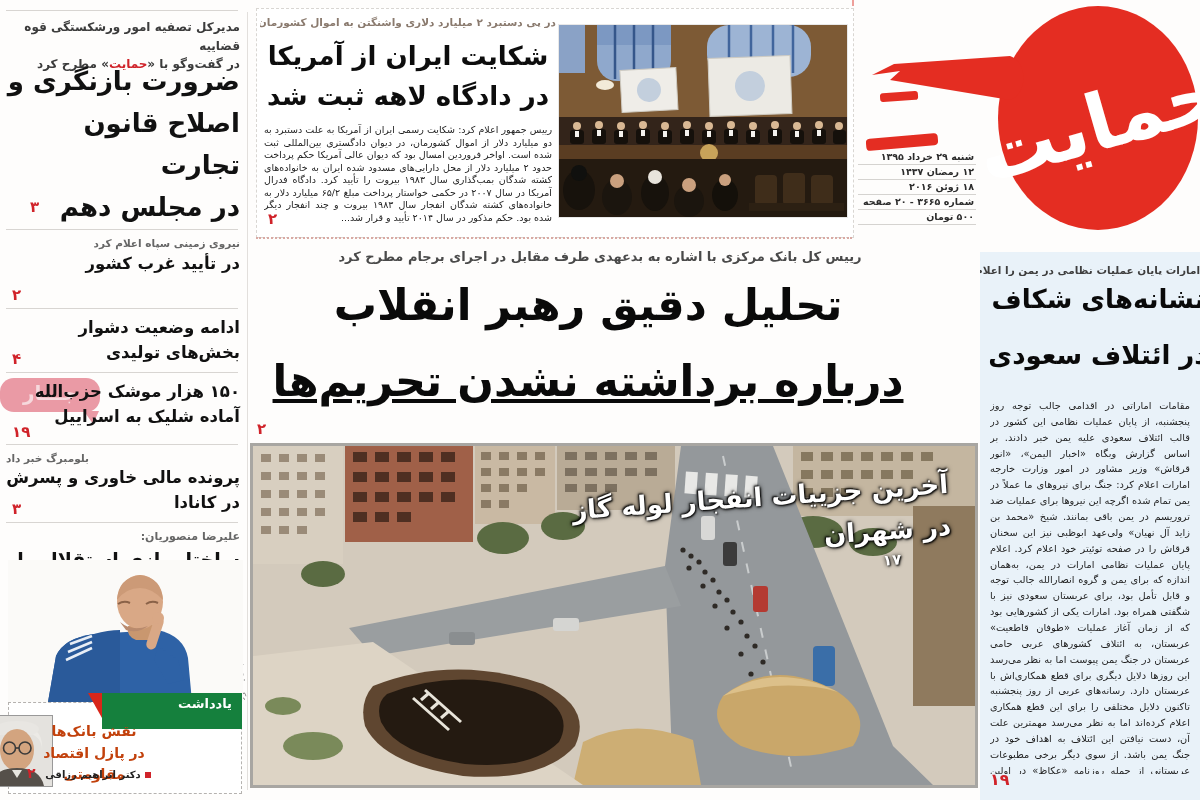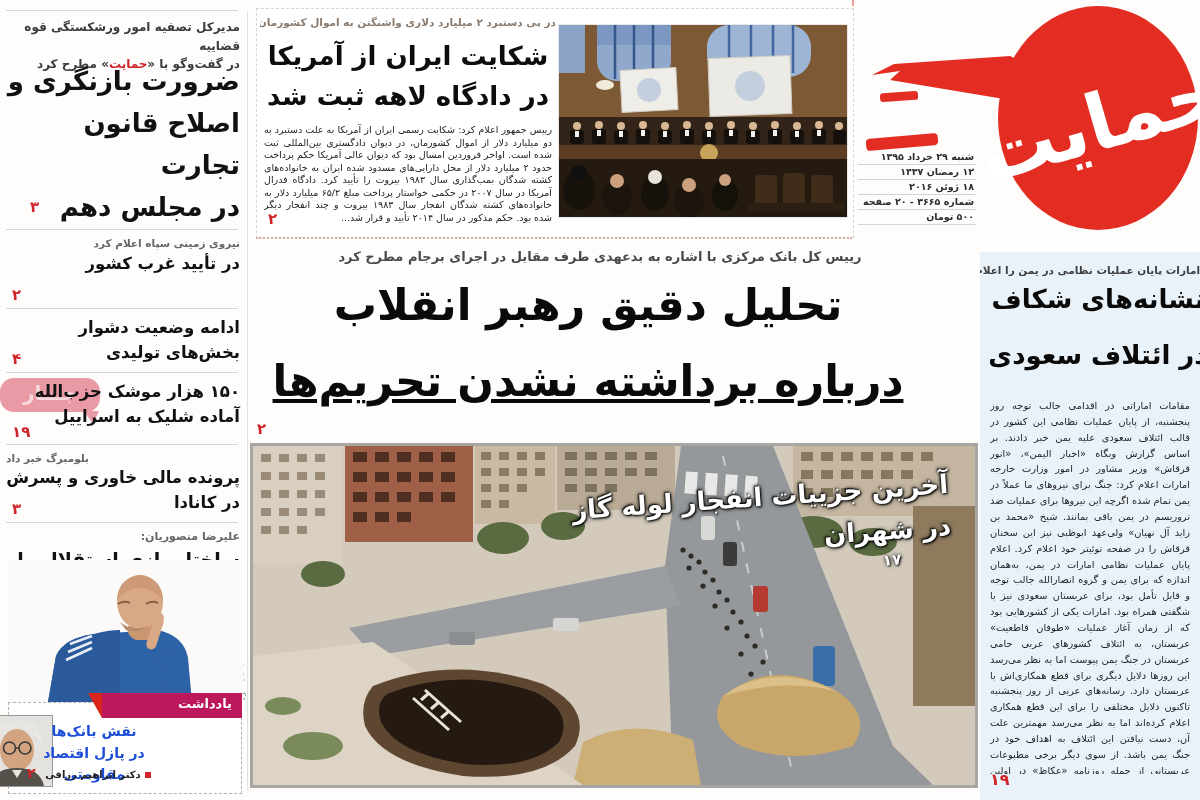--- a/index.html
+++ b/index.html
@@ -28,25 +28,25 @@
   .lc-p4{left:12px;top:423px;}
   .lc-kicker5{left:6px;top:452px;width:234px;font-size:10.5px;text-align:left;color:#666;font-weight:bold;}
   .lc-head5{left:4px;top:466px;width:236px;font-size:16.5px;line-height:1.5;text-align:right;}
   .lc-p5{left:12px;top:500px;}
   .lc-kicker6{left:6px;top:530px;width:234px;font-size:11px;text-align:right;color:#666;font-weight:bold;}
   .lc-head6{left:4px;top:545px;width:236px;font-size:19px;line-height:1.55;text-align:right;}
   .lc-p6{left:196px;top:601px;}
   .coach{left:8px;top:560px;}
   
   .notebox{left:8px;top:702px;width:232px;height:90px;border:1px dashed #b5b2af;background:#fff;}
-  .notetab{position:absolute;right:-1px;top:-10px;width:140px;height:25px;background:#be185d;text-align:center;}
+  .notetab{position:absolute;right:-1px;top:-10px;width:140px;height:36px;background:#15803d;text-align:center;}
   .notetab-label{position:absolute;right:10px;top:3px;color:#fff;font-size:13px;font-weight:bold;}
   .notetab-tail{position:absolute;right:139px;top:-10px;width:0;height:0;border-top:25px solid #d8261a;border-left:14px solid transparent;}
   .notephoto{position:absolute;right:188px;top:12px;width:70px;height:70px;border:1px solid #999;}
-  .notehead{position:absolute;right:72px;top:18px;width:150px;font-size:14px;font-weight:900;line-height:1.55;text-align:center;color:#1d4ed8;}
+  .notehead{position:absolute;right:72px;top:18px;width:150px;font-size:14px;font-weight:900;line-height:1.55;text-align:center;color:#c2410c;}
   .noteauthor{position:absolute;right:78px;top:66px;width:130px;font-size:10px;font-weight:bold;color:#222;text-align:center;}
   .notebullet{display:inline-block;width:6px;height:6px;background:#d0232a;margin-left:4px;}
   .notep{left:18px;top:62px;font-size:14px;}
   
   .topbox{left:256px;top:8px;width:596px;height:228px;border:1px dashed #d9d6d2;background:#fff;}
   .redvline{left:852px;top:0;height:237px;border-left:2px dashed rgba(224,82,72,.55);}
   .topkicker{left:260px;top:16px;width:296px;font-size:10.5px;text-align:center;color:#8a7a6e;font-weight:bold;white-space:nowrap;overflow:hidden;}
   .tophead{left:262px;top:36px;width:292px;font-size:26px;font-weight:900;line-height:1.55;text-align:center;color:#0d0d0d;}
   .topbody{left:264px;top:124px;width:288px;height:100px;overflow:hidden;font-size:9.5px;line-height:1.32;
            text-align:justify;color:#1c1c1c;font-weight:500;}

